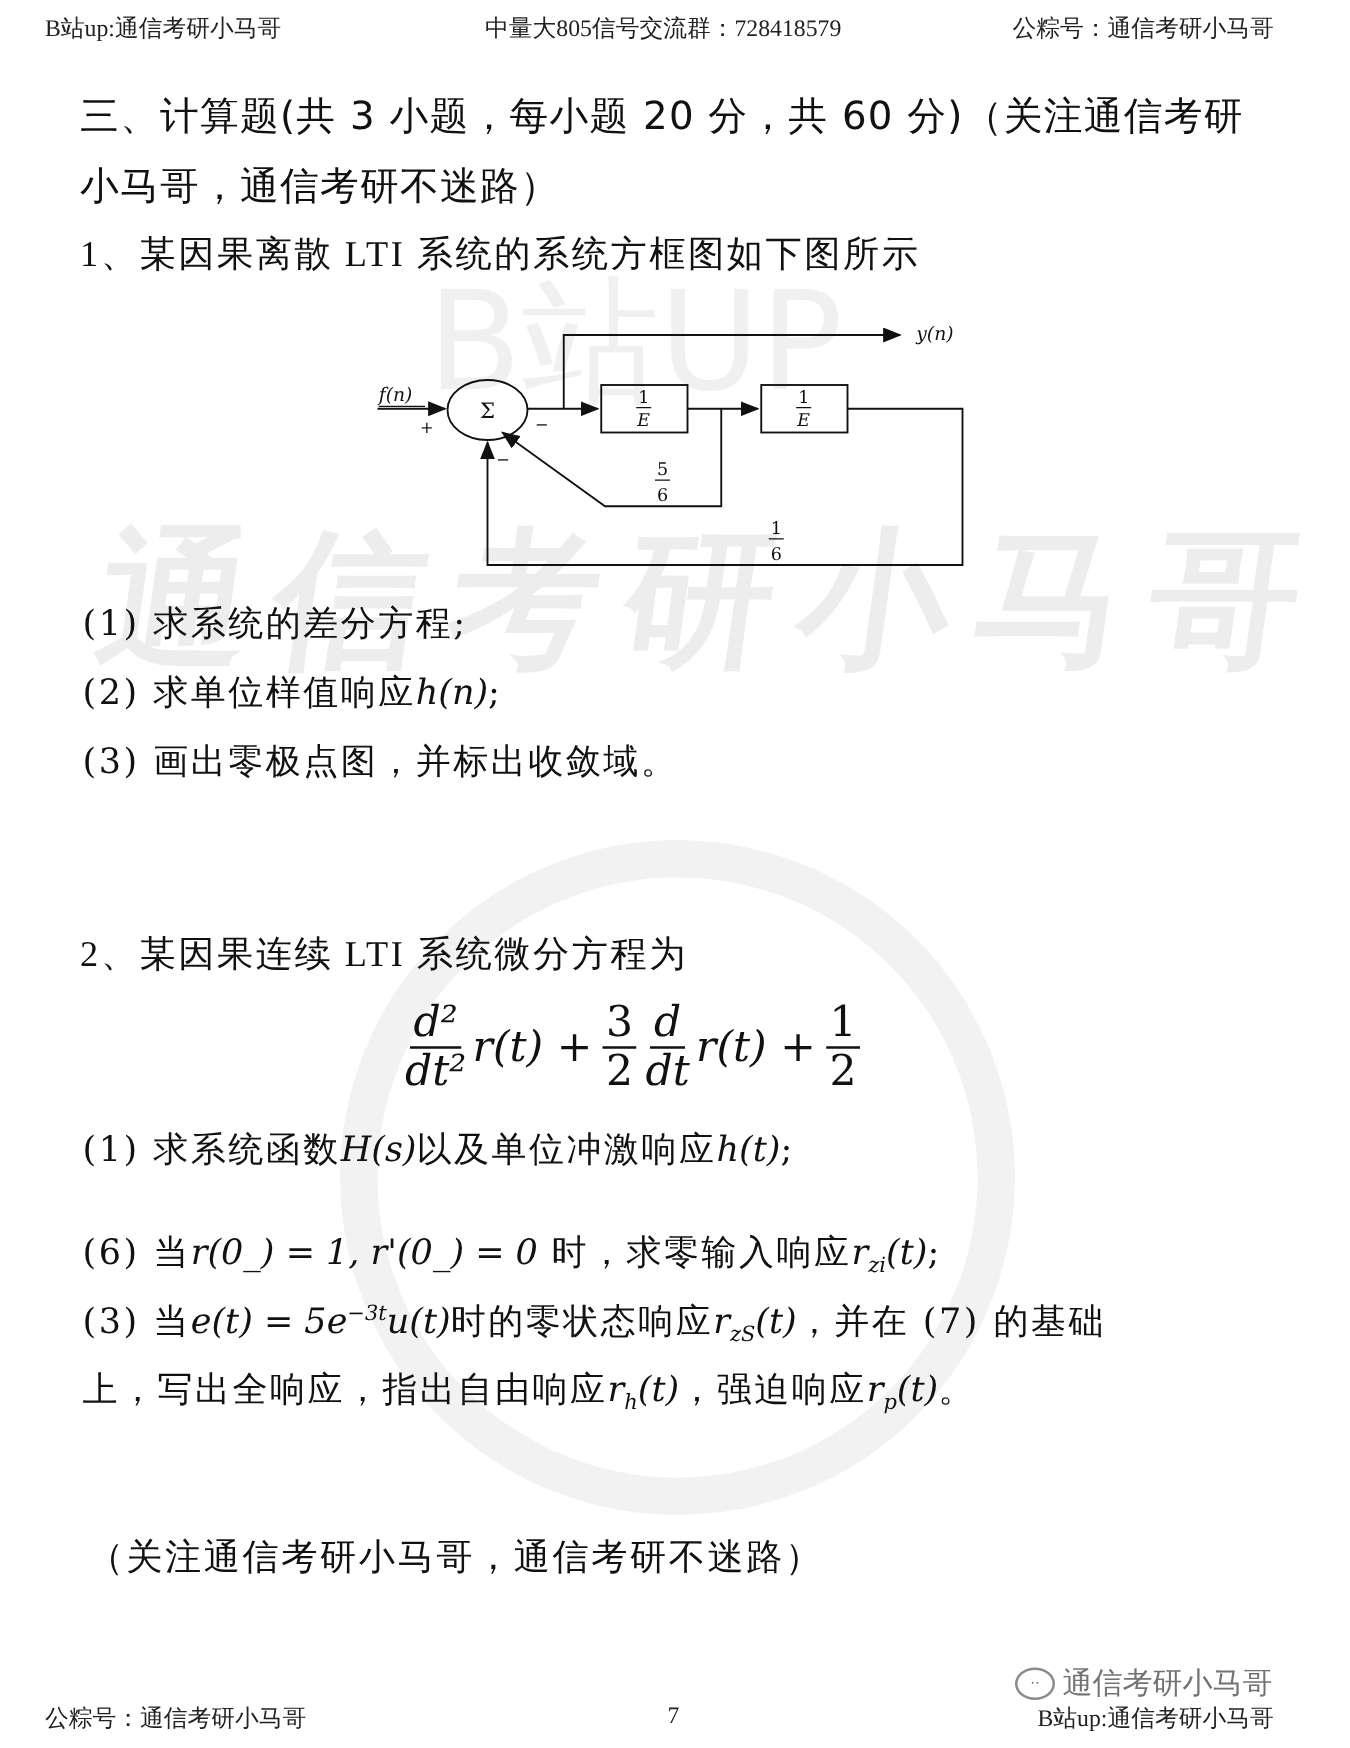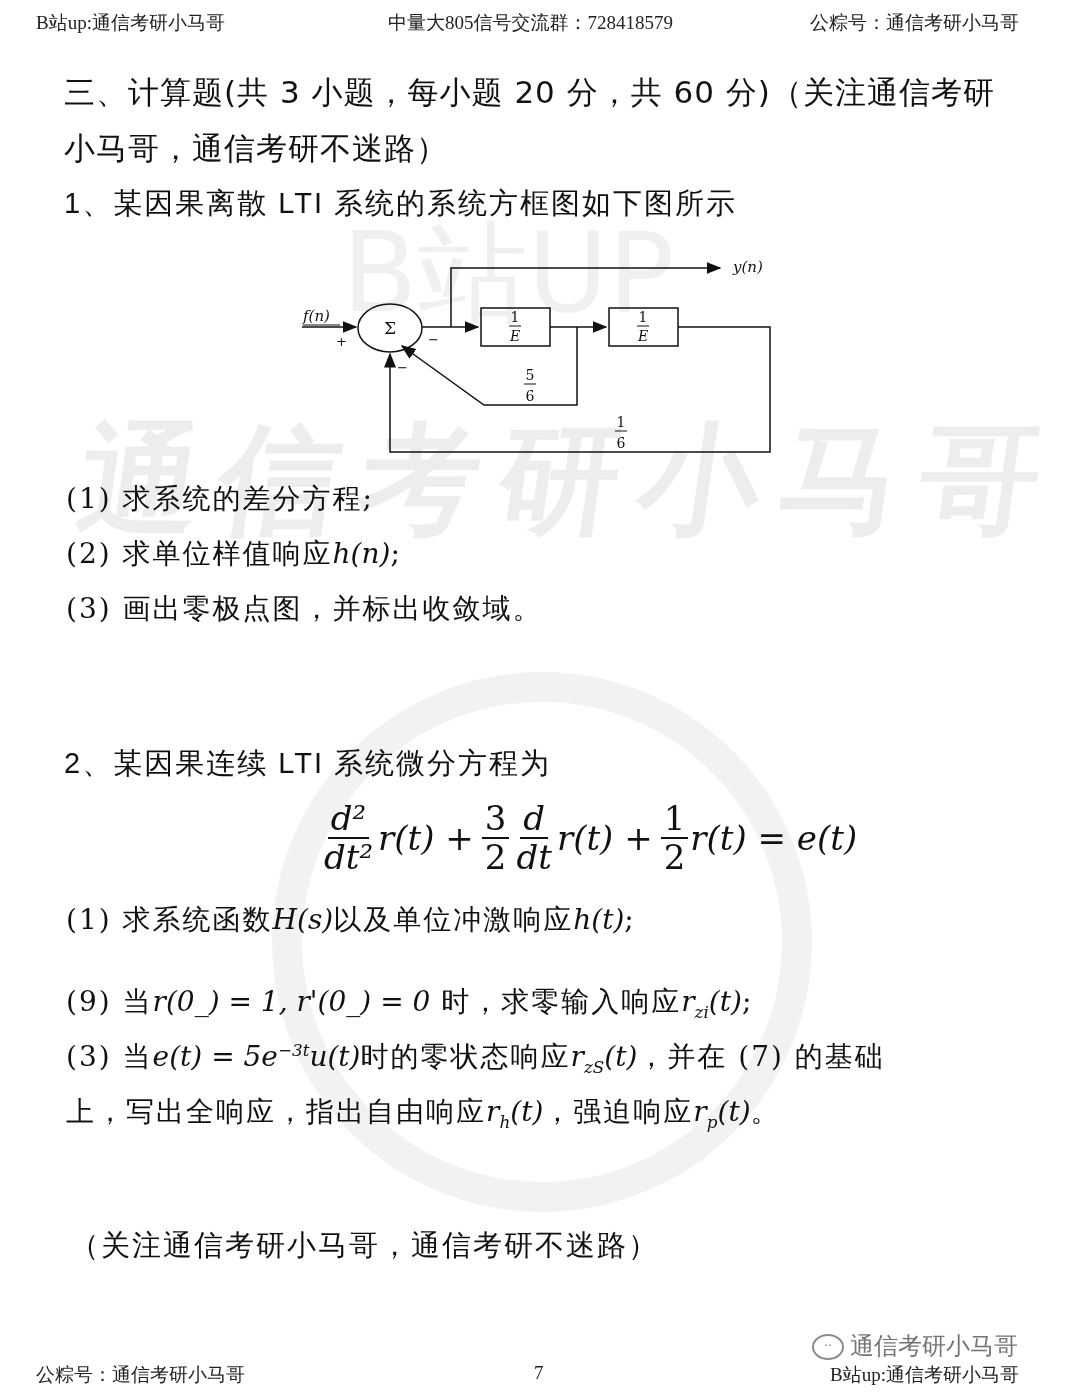--- a/index.html
+++ b/index.html
@@ -5,21 +5,21 @@
   html, body { margin: 0; padding: 0; }
   body {
     width: 1080px; height: 1398px; position: relative; overflow: hidden;
     background: #ffffff; color: #111;
     font-family: "DejaVu Serif", "Liberation Serif", serif;
   }
   .abs { position: absolute; }
   .hdr { top: 10px; font-size: 19px; color: #222; font-family: "Liberation Serif", serif; white-space: nowrap; }
   .ftr { font-size: 19px; color: #222; font-family: "Liberation Serif", serif; white-space: nowrap; }
   .title { left: 64px; font-size: 31px; font-weight: normal; letter-spacing: 1px; white-space: nowrap; font-family: "DejaVu Sans", sans-serif; }
-  .qline { left: 64px; font-size: 29px; letter-spacing: 2px; white-space: nowrap; font-family: Liberation Sans, sans-serif; }
+  .qline { left: 64px; font-size: 29px; letter-spacing: 2px; white-space: nowrap; font-family: Liberation Serif, serif; }
   .sub { left: 66px; font-size: 28px; letter-spacing: 2px; white-space: nowrap; font-family: "DejaVu Serif", serif; }
   .m { font-family: "DejaVu Serif", serif; font-style: italic; letter-spacing: 0; text-align: right; }
   .mu { font-family: "DejaVu Serif", serif; font-style: normal; letter-spacing: 0; }
   sub, sup { font-size: 60%; }
   .wm-big { left: 80px; top: 400px; font-size: 120px; color: rgba(0,0,0,0.07); letter-spacing: 20px; font-family: "DejaVu Serif", serif; font-weight: bold; white-space: nowrap; transform: skewX(-8deg); }
   .wm-up { left: 342px; top: 200px; font-size: 110px; color: rgba(0,0,0,0.06); font-weight: normal; font-family: "DejaVu Sans", sans-serif; white-space: nowrap; }
   .seal { left: 272px; top: 672px; width: 540px; height: 540px; border: 30px solid rgba(0,0,0,0.05); border-radius: 50%; box-sizing: border-box; }
   .eq { left: 280px; top: 800px; font-size: 34px; white-space: nowrap; display: flex; align-items: center; font-family: "DejaVu Serif", serif; margin-left: 39px; }
   .frac { display: inline-flex; flex-direction: column; align-items: center; margin: 0 2px; }
   .frac .num { border-bottom: 2px solid #111; padding: 0 3px; line-height: 1.1; }
@@ -117,28 +117,27 @@
     </span>
   <span class="frac m">
       <span class="num">d</span>
       <span class="den">dt</span>
     </span>
   <span class="m">r(t) +</span>
   <span class="frac mu" style="margin-left:8px">
       <span class="num">1</span>
       <span class="den">2</span>
     </span>
-  <span class="m">r(t) = e(t)</span>
 </div>
 
 <div class="abs sub" style="top:901px">
   <span>(1) 求系统函数</span><span class="m">H(s)</span><span>以及单位冲激响应</span><span class="m">h(t)</span><span>;</span>
 </div>
 <div class="abs sub" style="top:983px">
-  <span>(9) 当</span><span class="m">r(0_) = 1, r'(0_) = 0</span><span> 时，求零输入响应</span><span class="m">r</span><sub class="m">zi</sub><span class="m">(t)</span><span>;</span>
+  <span>(6) 当</span><span class="m">r(0_) = 1, r'(0_) = 0</span><span> 时，求零输入响应</span><span class="m">r</span><sub class="m">zi</sub><span class="m">(t)</span><span>;</span>
 </div>
 <div class="abs sub" style="top:1038px">
   <span>(3) 当</span><span class="m">e(t) = 5e</span><sup class="m">−3t</sup><span class="m">u(t)</span><span>时的零状态响应</span><span class="m">r</span><sub class="m">zS</sub><span class="m">(t)</span><span>，并在 (7) 的基础</span>
 </div>
 <div class="abs sub" style="top:1093px">
   <span>上，写出全响应，指出自由响应</span><span class="m">r</span><sub class="m">h</sub><span class="m">(t)</span><span>，强迫响应</span><span class="m">r</span><sub class="m">p</sub><span class="m">(t)</span><span>。</span>
 </div>
 
 <div class="abs qline" style="top:1226px;left:70px">（关注通信考研小马哥，通信考研不迷路）</div>
 

